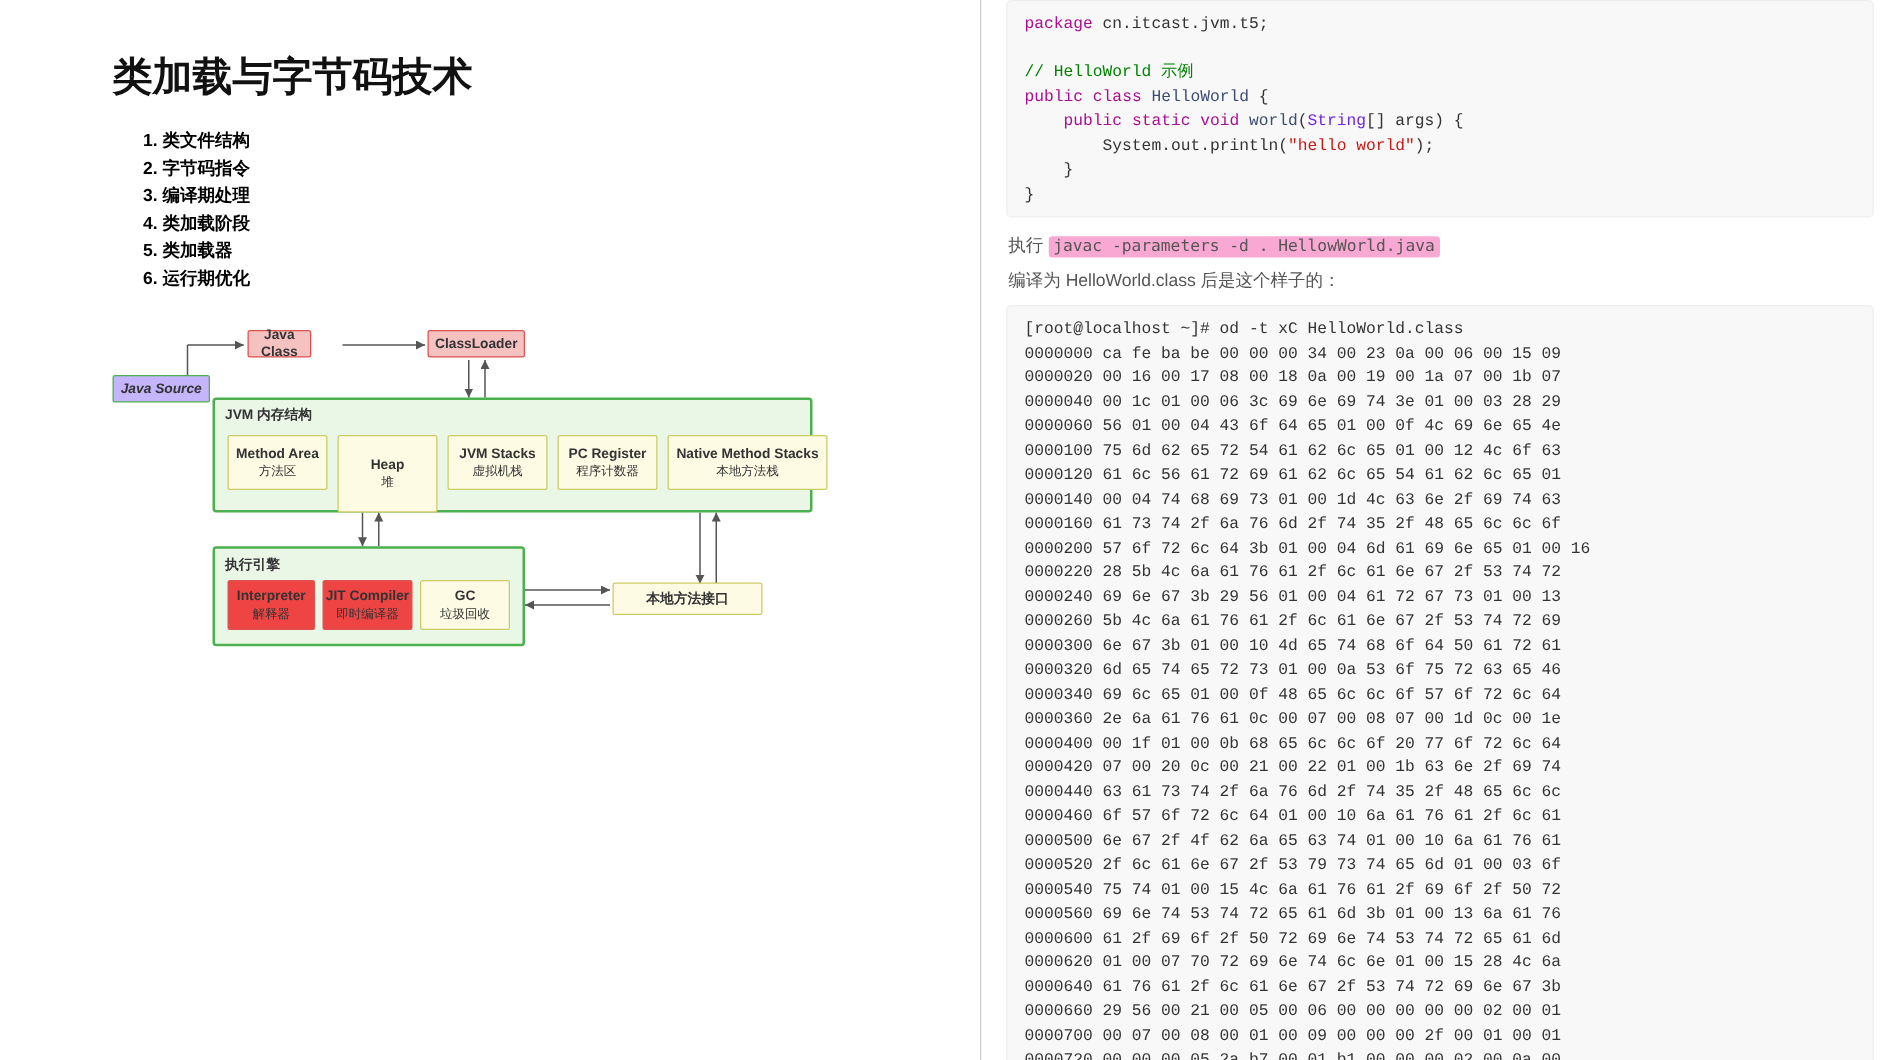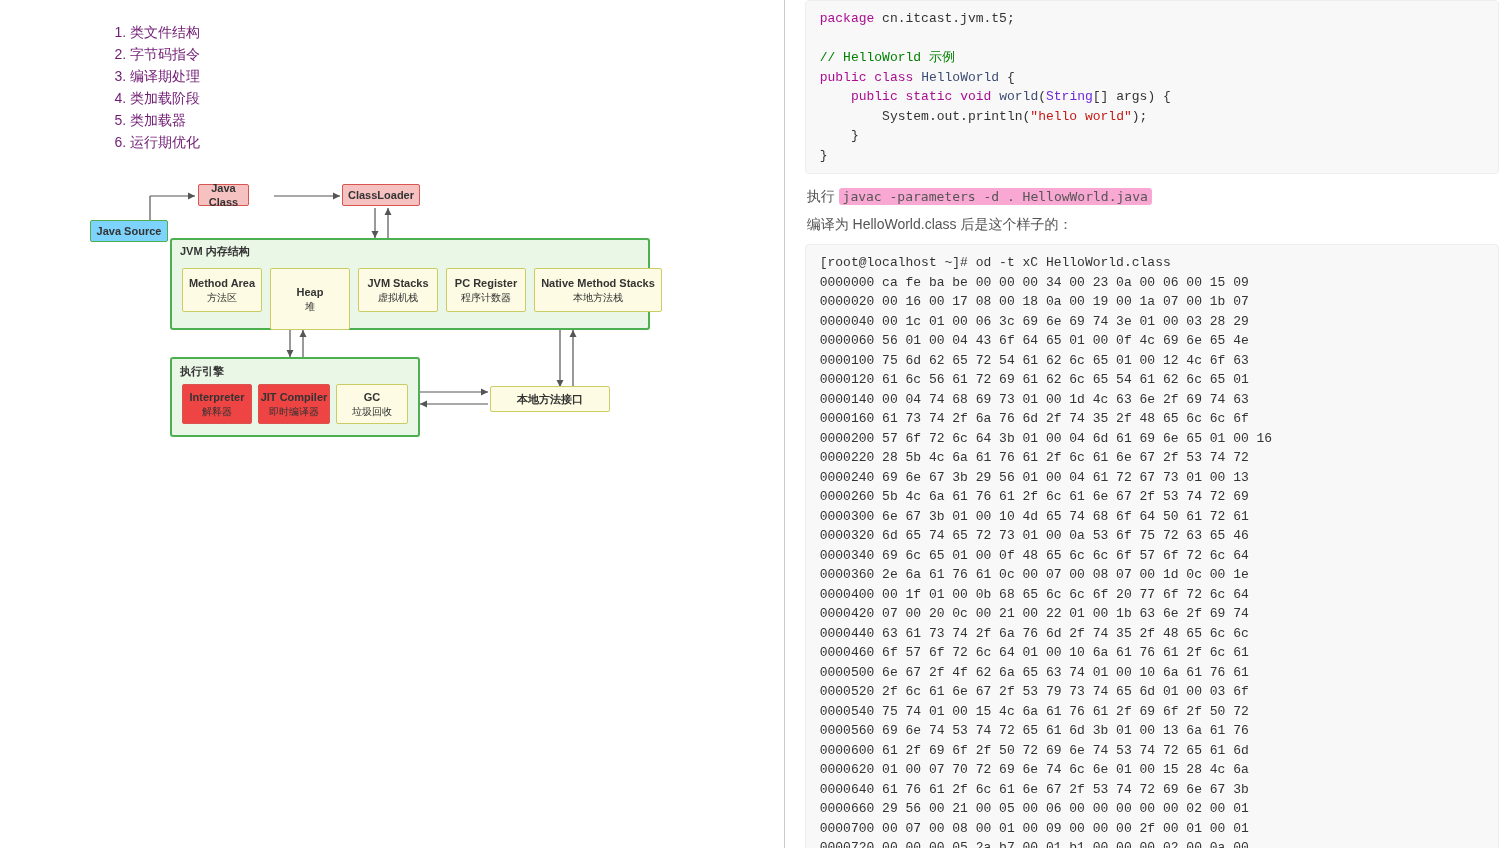--- a/index.html
+++ b/index.html
@@ -28,21 +28,22 @@
   h1 {
     font-size: 32px;
     font-weight: 700;
     margin: 20px 0 20px 60px;
     color: #111;
   }
   .toc {
     list-style: decimal;
     margin: 0 0 20px 80px;
     padding: 0 0 0 20px;
-    color: #701a75;
+    color: #000000;
+    font-weight: bold;
   }
   .toc li { margin: 4px 0; font-size: 14px; }
   
   .diagram {
     margin-left: 60px;
     position: relative;
     width: 570px;
     height: 300px;
     font-size: 11px;
   }
@@ -51,21 +52,21 @@
     border: 1px solid #333;
     border-radius: 2px;
     text-align: center;
     display: flex;
     flex-direction: column;
     align-items: center;
     justify-content: center;
     font-weight: bold;
     line-height: 1.3;
   }
-  .green  { background:#7dd3fc; border-color:#4caf50; }
+  .green  { background:#c4b5fd; border-color:#4caf50;font-style:italic; }
   .red    { background:#f6c1c1; border-color:#d9534f; }
   .yellow { background:#fdfbe3; border-color:#cccc66; }
   .red2   { background:#ef4444; border-color:#d9534f; }
   .outer-green {
     position:absolute; border:2px solid #4caf50; background:#eaf7e6;
   }
   .small { font-weight: normal; font-size:10px; }
   svg.lines { position:absolute; left:0; top:0; width:570px; height:300px; pointer-events:none; }
   
   .code-block {
@@ -85,20 +86,21 @@
     padding:8px 14px; font-family:"SFMono-Regular",Consolas,"Liberation Mono",Menlo,monospace;
     font-size:13px; line-height:1.5; white-space:pre; overflow:hidden;
   }
 </style>
 </head>
 <body>
 
 <div class="container">
 
   <div class="left-col">
+    <h1>类加载与字节码技术</h1>
     <ol class="toc">
       <li>类文件结构</li>
       <li>字节码指令</li>
       <li>编译期处理</li>
       <li>类加载阶段</li>
       <li>类加载器</li>
       <li>运行期优化</li>
     </ol>
 
     <div class="diagram">

